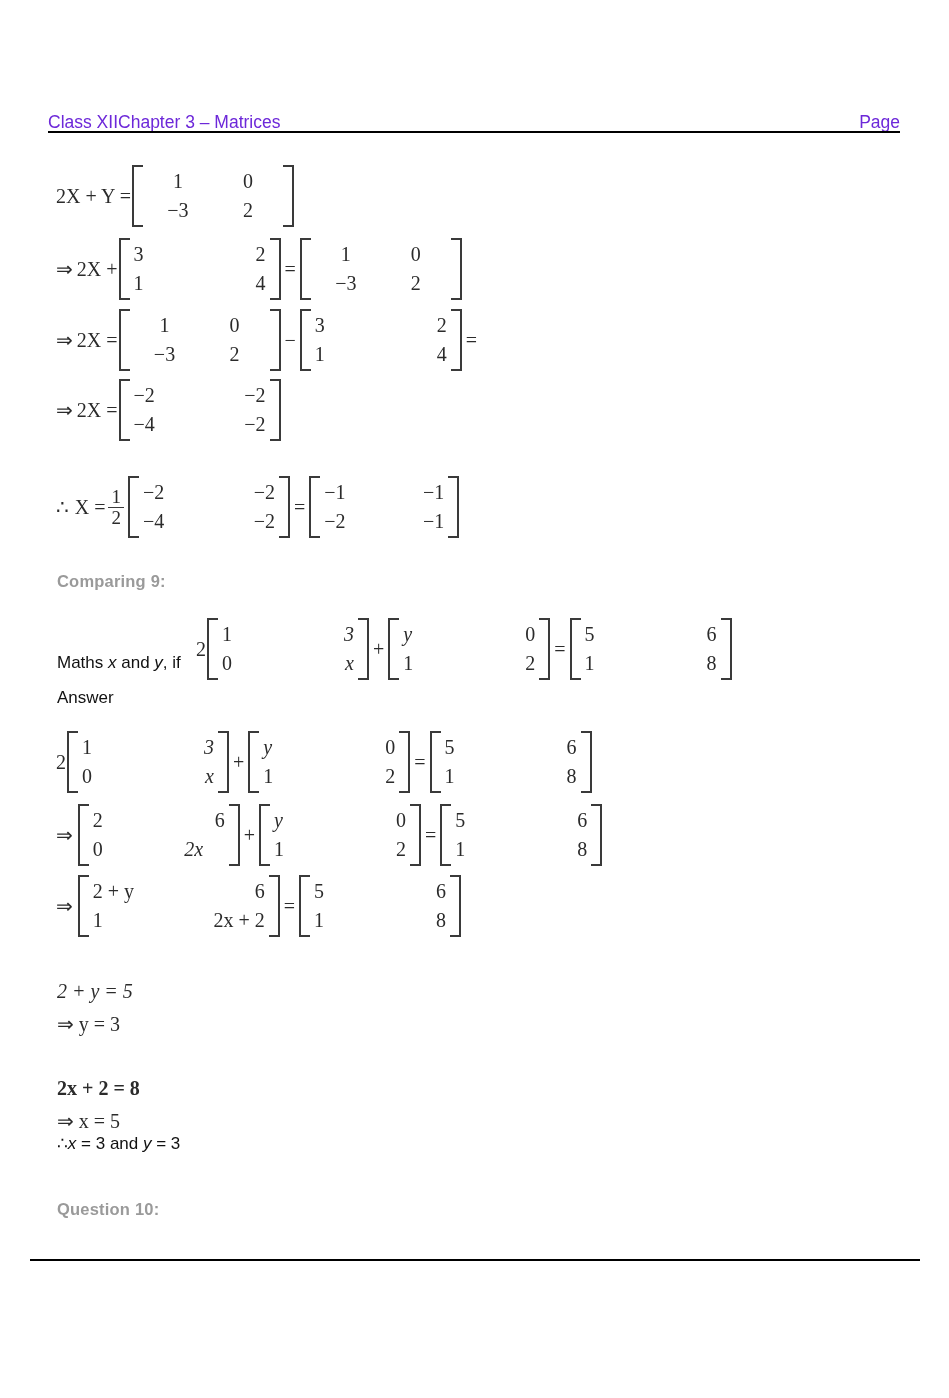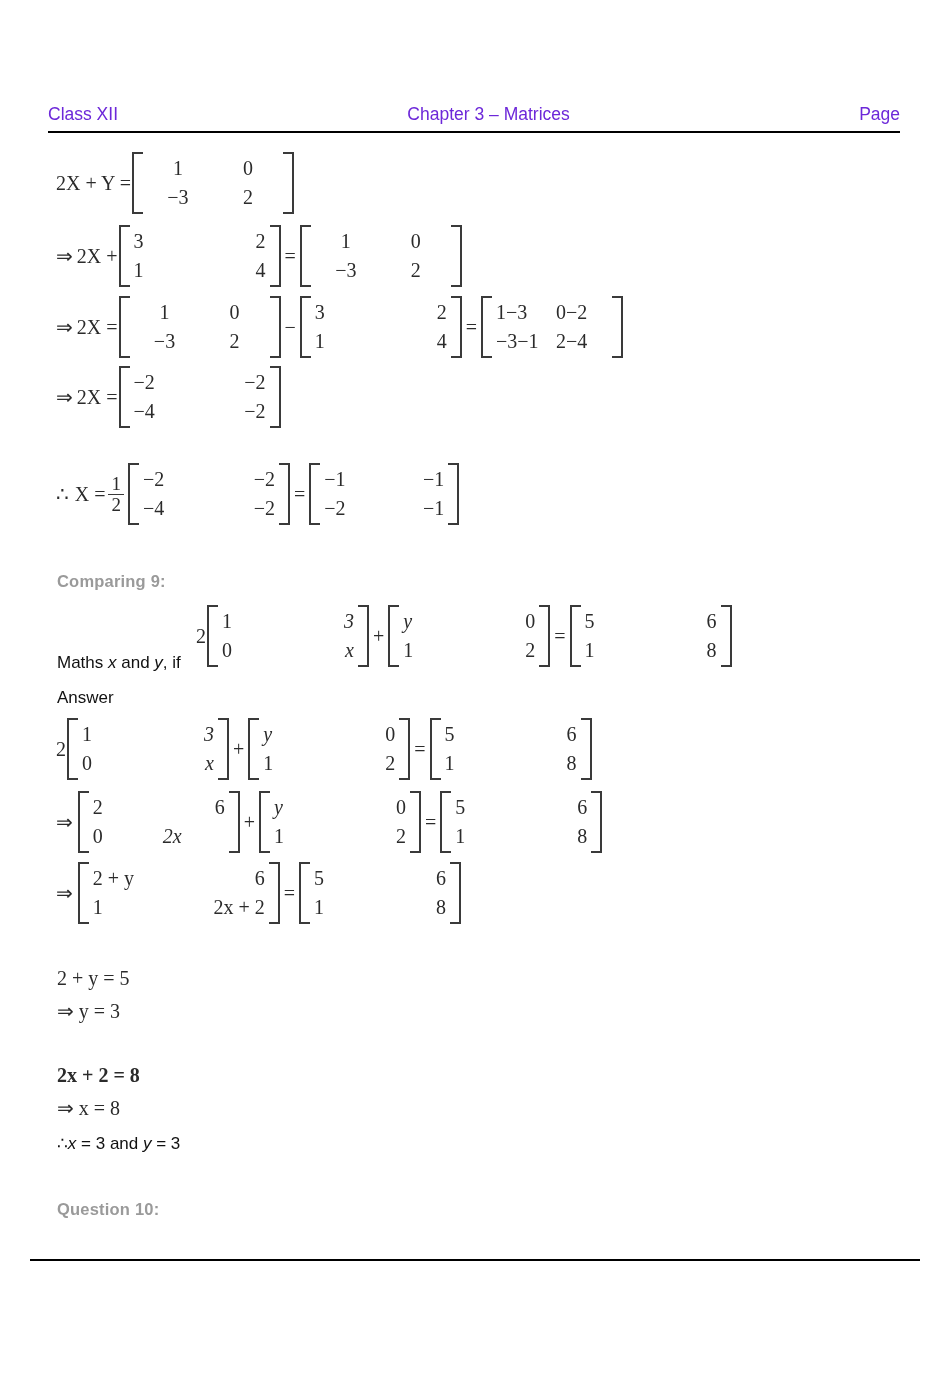--- a/index.html
+++ b/index.html
@@ -29,21 +29,21 @@
     left: 48px;
     top: 104px;
     width: 852px;
     display: flex;
     align-items: baseline;
     justify-content: space-between;
     font-size: 17.5px;
     color: #6d28d9;
   }
   .hdr-left   { text-align: left; }
-  .hdr-center { text-align: center; flex: 1; }
+  .hdr-center { text-align: left; flex: 1; margin-top: 8px; }
   .hdr-right  { text-align: right; }
 
   .rule-top {
     position: absolute;
     left: 48px;
     top: 131px;
     width: 852px;
     height: 0;
     border-top: 2.2px solid #000;
   }
@@ -69,20 +69,21 @@
   }
 
   
   .math {
     font-family: "Liberation Serif", serif;
     font-size: 20px;
     color: #2b2b2b;
     white-space: nowrap;
     display: flex;
     align-items: center;
+    margin-top: 13px;
   }
   .math .it { font-style: italic; }
   .math .op { margin: 0 3px; }
   .math .arrow { font-size: 20px; margin-right: 4px; }
 
   
   .mtx {
     display: inline-flex;
     align-items: stretch;
     position: relative;
@@ -234,34 +235,20 @@
           <span class="cell" style="min-width:62px;text-align:right;">2</span>
         </span>
         <span class="row">
           <span class="cell" style="min-width:62px;">1</span>
           <span class="cell" style="min-width:62px;text-align:right;">4</span>
         </span>
       </span>
       <span class="brk r"></span>
     </span>
     <span class="op">=</span>
-    <span class="mtx">
-      <span class="brk l"></span>
-      <span class="rows">
-        <span class="row">
-          <span class="cell" style="min-width:52px;">1−3</span>
-          <span class="cell" style="min-width:52px;">0−2</span>
-        </span>
-        <span class="row">
-          <span class="cell" style="min-width:52px;">−3−1</span>
-          <span class="cell" style="min-width:52px;">2−4</span>
-        </span>
-      </span>
-      <span class="brk r"></span>
-    </span>
   </div>
 
   <div class="abs math" style="left:56px; top:366px;">
     <span class="arrow">⇒</span>
     <span>2X =</span>
     <span class="mtx">
       <span class="brk l"></span>
       <span class="rows">
         <span class="row">
           <span class="cell" style="min-width:62px;">−2</span>
@@ -422,21 +409,21 @@
     <span class="arrow">⇒</span>
     <span class="mtx">
       <span class="brk l"></span>
       <span class="rows">
         <span class="row">
           <span class="cell" style="min-width:62px;">2</span>
           <span class="cell" style="min-width:62px;text-align:right;">6</span>
         </span>
         <span class="row">
           <span class="cell" style="min-width:62px;">0</span>
-          <span class="cell it" style="min-width:62px;text-align:left;">2x</span>
+          <span class="cell it" style="min-width:62px;text-align:center;">2x</span>
         </span>
       </span>
       <span class="brk r"></span>
     </span>
     <span class="op">+</span>
     <span class="mtx">
       <span class="brk l"></span>
       <span class="rows">
         <span class="row">
           <span class="cell it" style="min-width:62px;">y</span>
@@ -493,25 +480,25 @@
         <span class="row">
           <span class="cell" style="min-width:62px;">1</span>
           <span class="cell" style="min-width:62px;text-align:right;">8</span>
         </span>
       </span>
       <span class="brk r"></span>
     </span>
   </div>
 
 
-  <div class="abs math" style="left:57px; top:967px;">2 + y = 5</div>
+  <div class="abs math" style="left:57px; top:967px;font-style:italic;">2 + y = 5</div>
   <div class="abs math" style="left:57px; top:999px;">⇒ y = 3</div>
 
   <div class="abs math" style="left:57px; top:1064px;font-weight:bold;">2x + 2 = 8</div>
-  <div class="abs math" style="left:57px; top:1096px;">⇒ x = 8</div>
+  <div class="abs math" style="left:57px; top:1096px;">⇒ x = 5</div>
 
   <div class="abs prose" style="left:57px; top:1133px;">
     <span>∴</span><span class="it">x</span><span> = 3 and </span><span class="it">y</span><span> = 3</span>
   </div>
 
   <div class="abs qhead" style="left:57px; top:1200px;">Question 10:</div>
 
   <div class="rule-bottom"></div>
 
 </div>

